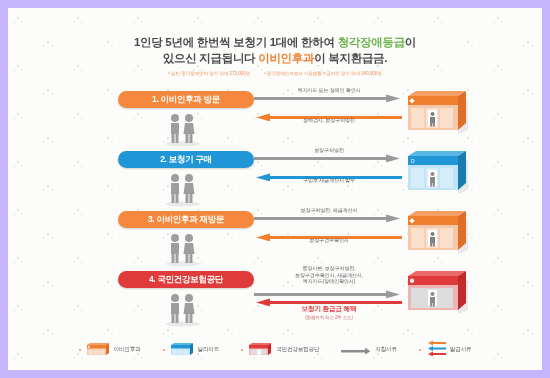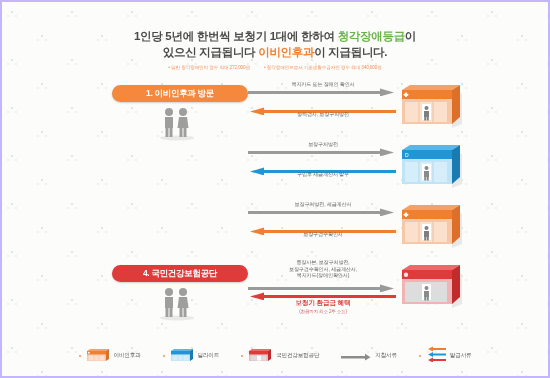--- a/index.html
+++ b/index.html
@@ -6,21 +6,21 @@
   html,body { width:550px; height:378px; }
   body {
     font-family:"Liberation Sans", sans-serif;
     background:#ffffff;
     overflow:hidden;
   }
   .frame {
     position:relative;
     width:550px; height:378px;
     background:#fdfdfd;
-    border:2px solid #c4b5fd;
+    border:8px solid #c4b5fd;
     overflow:hidden;
   }
   .pattern {
     position:absolute; inset:0;
     background-color:#fcfcfb;
     background-image:
       radial-gradient(circle at 10px 10px, rgba(150,180,160,0.30) 0.9px, transparent 1.1px),
       radial-gradient(circle at 40px 34px, rgba(150,180,160,0.30) 0.9px, transparent 1.1px),
       radial-gradient(circle at 14px 14px, rgba(150,180,160,0.22) 0.6px, transparent 0.9px),
       radial-gradient(circle at 6px 14px, rgba(150,180,160,0.22) 0.6px, transparent 0.9px),
@@ -98,21 +98,21 @@
 <div class="frame">
   <div class="pattern"></div>
 
   <div class="content">
 
     <div class="header">
       <div class="head-line">
         <span>1인당 5년에 한번씩 보청기 1대에 한하여 </span><span class="hl-green">청각장애등급</span><span>이</span>
       </div>
       <div class="head-line">
-        <span>있으신 지급됩니다 </span><span class="hl-orange">이비인후과</span><span>이 지급됩니다.</span>
+        <span>있으신 지급됩니다 </span><span class="hl-orange">이비인후과</span><span>이 복지환급금.</span>
       </div>
       <div class="sub-notes">
         <span>• 일반 청각장애인의 경우 최대 272,000원</span><span>• 청각장애인으로서 기초생활수급자인 경우 최대 340,000원</span>
       </div>
     </div>
 
     <div class="rows">
 
       <div class="row">
         <div class="stepcol">
@@ -169,20 +169,38 @@
             <g fill="#7f7f7f">
               <circle cx="26.5" cy="26" r="2"></circle>
               <path d="M24 29h5v6h-5z"></path>
               <path d="M24.2 34.5h2v4h-2zM26.8 34.5h2v4h-2z"></path>
             </g>
           </svg>
         </div>
       </div>
 
       <div class="row">
+        <div class="stepcol">
+          <div class="pill blue">2. 보청기 구매</div>
+          <div class="people">
+            <svg width="56" height="36" viewBox="0 0 56 36">
+              <ellipse cx="28" cy="33" rx="17" ry="2.4" fill="#d9d9d9" opacity="0.55"></ellipse>
+              <g fill="#9e9e9e">
+                <circle cx="20" cy="7" r="4"></circle>
+                <path d="M16 12h8v11h-8z"></path>
+                <path d="M16.5 22h3v10h-3zM20.5 22h3v10h-3z"></path>
+              </g>
+              <g fill="#9e9e9e">
+                <circle cx="34" cy="7" r="4"></circle>
+                <path d="M30 12h8l1.5 11h-11z"></path>
+                <path d="M30.5 22h3v10h-3zM34.5 22h3v10h-3z"></path>
+              </g>
+            </svg>
+          </div>
+        </div>
 
         <div class="arrows">
           <div class="arrow-unit">
             <div class="a-label top">보장구처방전</div>
             <svg class="arrow-line" viewBox="0 0 148 8" preserveAspectRatio="none">
               <path d="M0 3 h132 v-2.4 l14 3.9 l-14 3.9 v-2.4 H0 z" fill="#9a9a9a"></path>
             </svg>
           </div>
           <div class="arrow-unit">
             <svg class="arrow-line" viewBox="0 0 148 8" preserveAspectRatio="none">
@@ -209,20 +227,38 @@
             <g fill="#8a8a8a">
               <circle cx="26.5" cy="26" r="2"></circle>
               <path d="M24 29h5v6h-5z"></path>
               <path d="M24.2 34.5h2v4h-2zM26.8 34.5h2v4h-2z"></path>
             </g>
           </svg>
         </div>
       </div>
 
       <div class="row">
+        <div class="stepcol">
+          <div class="pill orange">3. 이비인후과 재방문</div>
+          <div class="people">
+            <svg width="56" height="36" viewBox="0 0 56 36">
+              <ellipse cx="28" cy="33" rx="17" ry="2.4" fill="#d9d9d9" opacity="0.55"></ellipse>
+              <g fill="#9e9e9e">
+                <circle cx="20" cy="7" r="4"></circle>
+                <path d="M16 12h8v11h-8z"></path>
+                <path d="M16.5 22h3v10h-3zM20.5 22h3v10h-3z"></path>
+              </g>
+              <g fill="#9e9e9e">
+                <circle cx="34" cy="7" r="4"></circle>
+                <path d="M30 12h8l1.5 11h-11z"></path>
+                <path d="M30.5 22h3v10h-3zM34.5 22h3v10h-3z"></path>
+              </g>
+            </svg>
+          </div>
+        </div>
 
         <div class="arrows">
           <div class="arrow-unit">
             <div class="a-label top">보장구처방전, 세금계산서</div>
             <svg class="arrow-line" viewBox="0 0 148 8" preserveAspectRatio="none">
               <path d="M0 3 h132 v-2.4 l14 3.9 l-14 3.9 v-2.4 H0 z" fill="#9a9a9a"></path>
             </svg>
           </div>
           <div class="arrow-unit">
             <svg class="arrow-line" viewBox="0 0 148 8" preserveAspectRatio="none">

